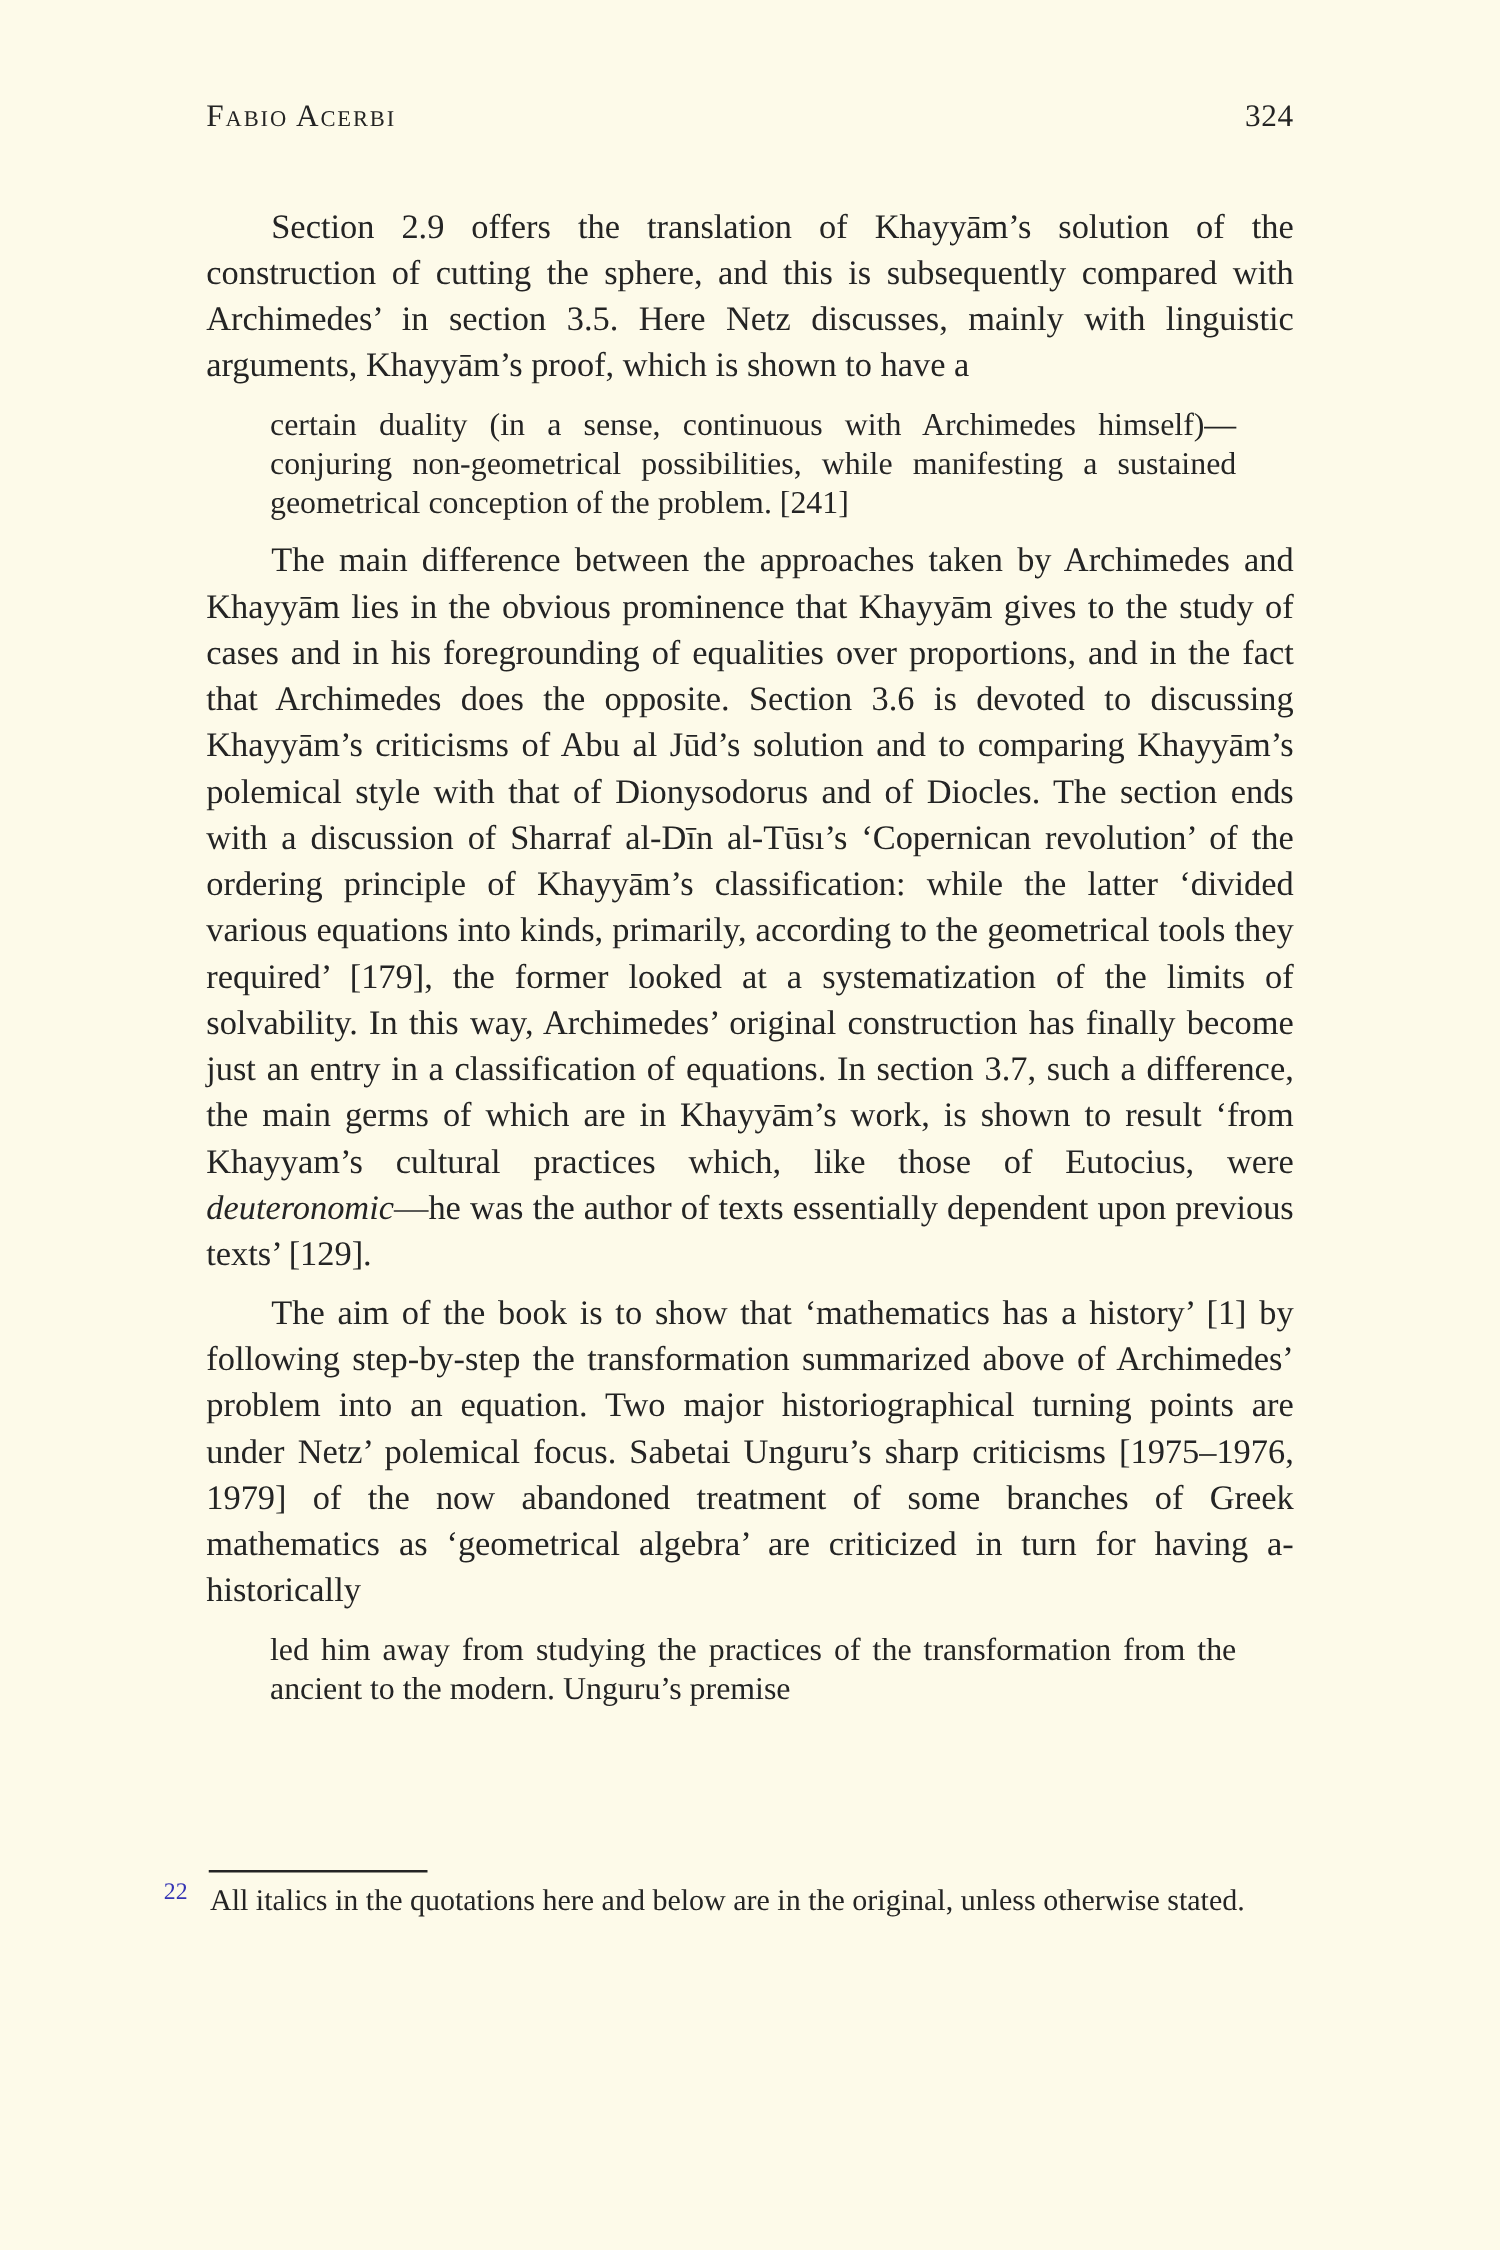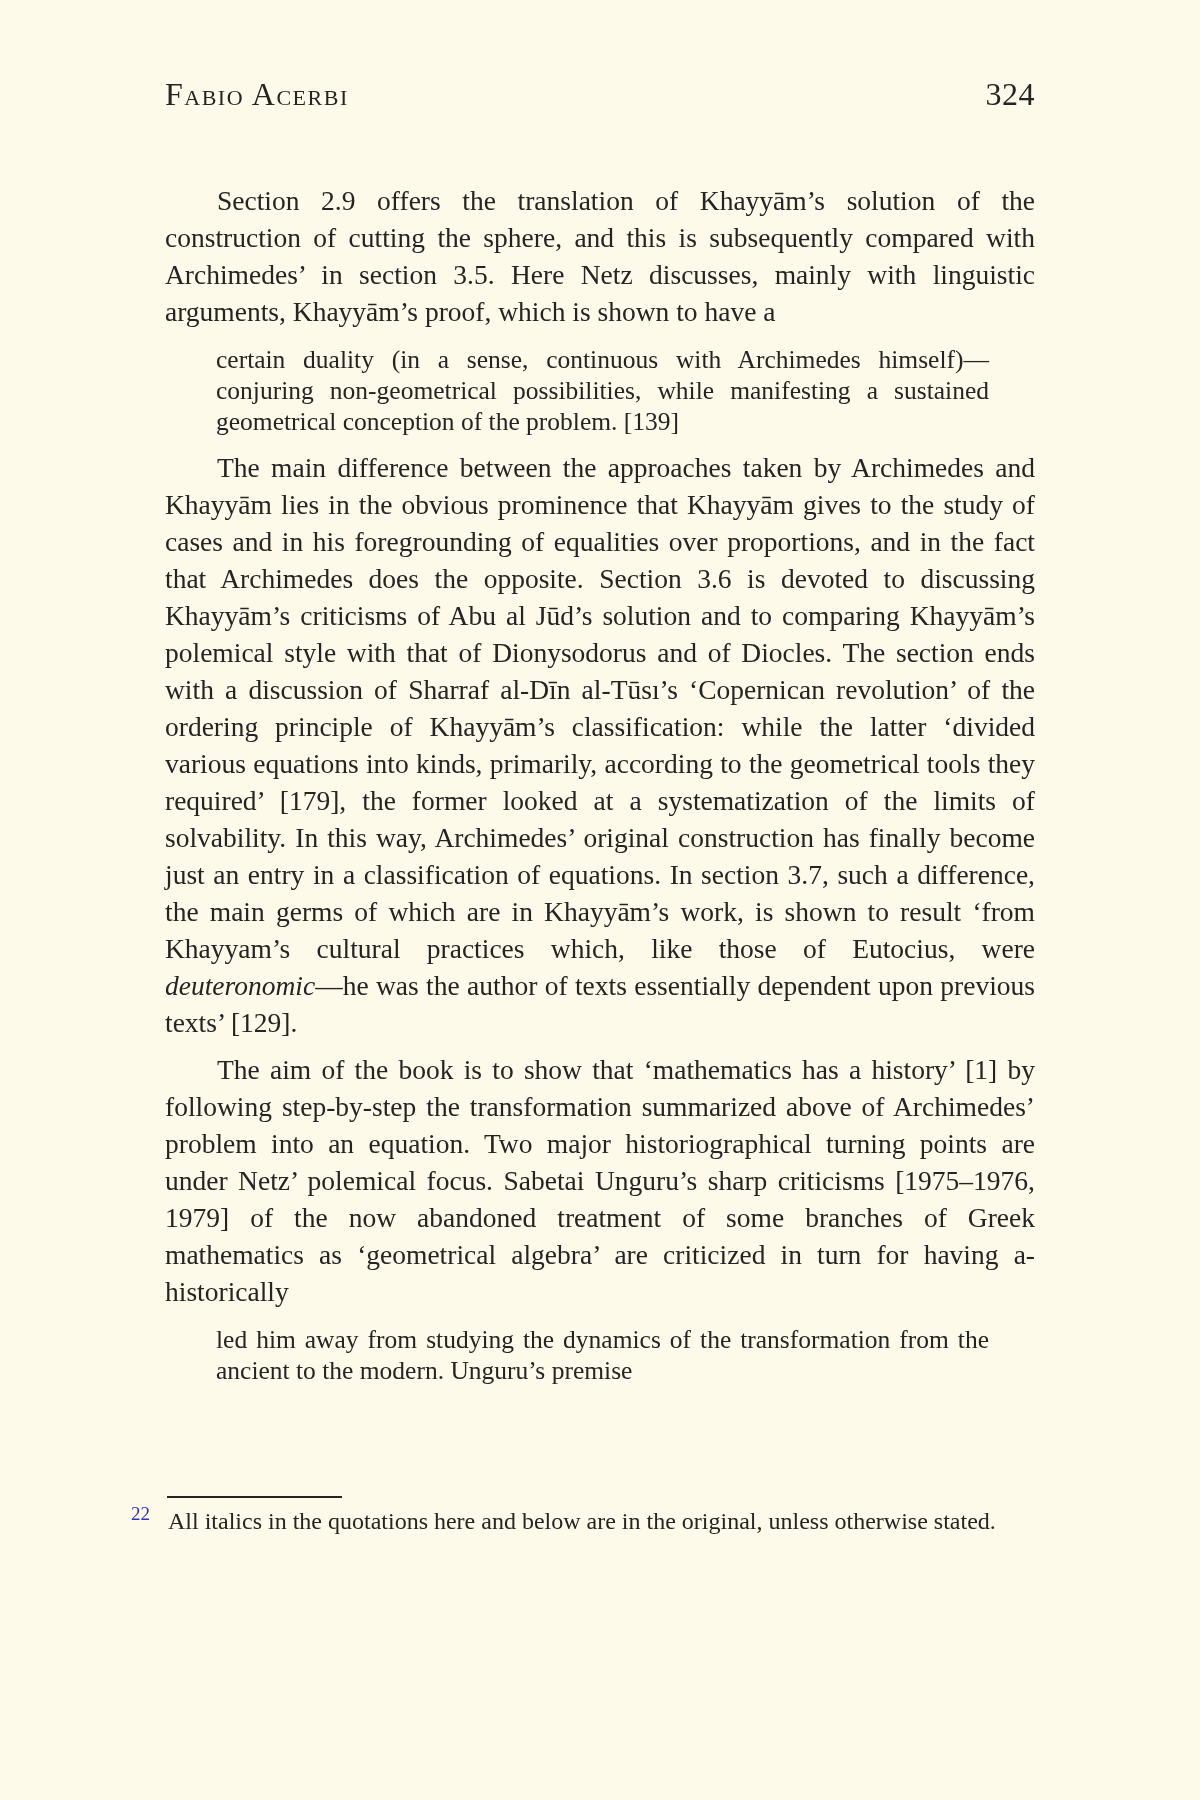--- a/index.html
+++ b/index.html
@@ -16,21 +16,21 @@
     font-family:"Liberation Serif","DejaVu Serif",serif;
   }
   .sheet{position:absolute;inset:0;}
   .content{
     position:absolute;left:165px;top:80px;width:870px;
     font-size:27.5px;line-height:37px;text-align:justify;
     hyphens:auto;-webkit-hyphens:auto;
   }
   .page-header{
     display:flex;justify-content:space-between;align-items:flex-start;
-    font-size:32px;line-height:28px;margin-bottom:74px;text-align:left;
+    font-size:25px;line-height:28px;margin-bottom:54px;text-align:left;
   }
   .author{font-variant:small-caps;letter-spacing:1.5px;}
   .page-number{letter-spacing:0.5px;}
   .quote{
     margin:12px 46px 12px 51px;
     font-size:25.5px;line-height:31px;
   }
   .para{margin:10px 0 0 0;text-indent:52px;}
   .para + .quote{margin-top:14px;}
   .footnote-ref{
@@ -65,27 +65,27 @@
   <div class="content">
 
     <div class="page-header">
       <span class="author">Fabio Acerbi</span>
       <span class="page-number">324</span>
     </div>
 
 
     <p class="para">Section 2.9 offers the translation of Khayyām’s solution of the construction of cutting the sphere, and this is subsequently compared with Archimedes’ in section 3.5. Here Netz discusses, mainly with linguistic arguments, Khayyām’s proof, which is shown to have a</p>
 
-    <div class="quote">certain duality (in a sense, continuous with Archimedes himself)—conjuring non-geometrical possibilities, while manifesting a sustained geometrical conception of the problem. [139]</div>
+    <div class="quote">certain duality (in a sense, continuous with Archimedes himself)—conjuring non-geometrical possibilities, while manifesting a sustained geometrical conception of the problem. [241]</div>
 
     <p class="para"><span>The main difference between the approaches taken by Archimedes and Khayyām lies in the obvious prominence that Khayyām gives to the study of cases and in his foregrounding of equalities over proportions, and in the fact that Archimedes does the opposite. Section 3.6 is devoted to discussing Khayyām’s criticisms of Abu al Jūd’s solution and to comparing Khayyām’s polemical style with that of Dionysodorus and of Diocles. The section ends with a discussion of Sharraf al-Dīn al-Tūsı’s ‘Copernican revolution’ of the ordering principle of Khayyām’s classification: while the latter ‘divided various equations into kinds, primarily, according to the geometrical tools they required’ [179], the former looked at a systematization of the limits of solvability. In this way, Archimedes’ original construction has finally become just an entry in a classification of equations. In section 3.7, such a difference, the main germs of which are in Khayyām’s work, is shown to result ‘from Khayyam’s cultural practices which, like those of Eutocius, were </span><span class="italic">deuteronomic</span><span>—he was the author of texts essentially dependent upon previous texts’ [129].</span></p>
 
     <p class="para">The aim of the book is to show that ‘mathematics has a history’ [1] by following step-by-step the transformation summarized above of Archimedes’ problem into an equation. Two major historiographical turning points are under Netz’ polemical focus. Sabetai Unguru’s sharp criticisms [1975–1976, 1979] of the now abandoned treatment of some branches of Greek mathematics as ‘geometrical algebra’ are criticized in turn for having a-historically</p>
 
-    <div class="quote">led him away from studying the dynamics of the transformation from the ancient to the modern. Unguru’s premise</div>
+    <div class="quote">led him away from studying the practices of the transformation from the ancient to the modern. Unguru’s premise</div>
 
   </div>
 
   <div class="footnote-area">
     <div class="footnote-rule"></div>
     <div class="footnote">
       <sup class="fn-marker">22</sup><span>All italics in the quotations here and below are in the original, unless otherwise stated.</span>
     </div>
   </div>
 

